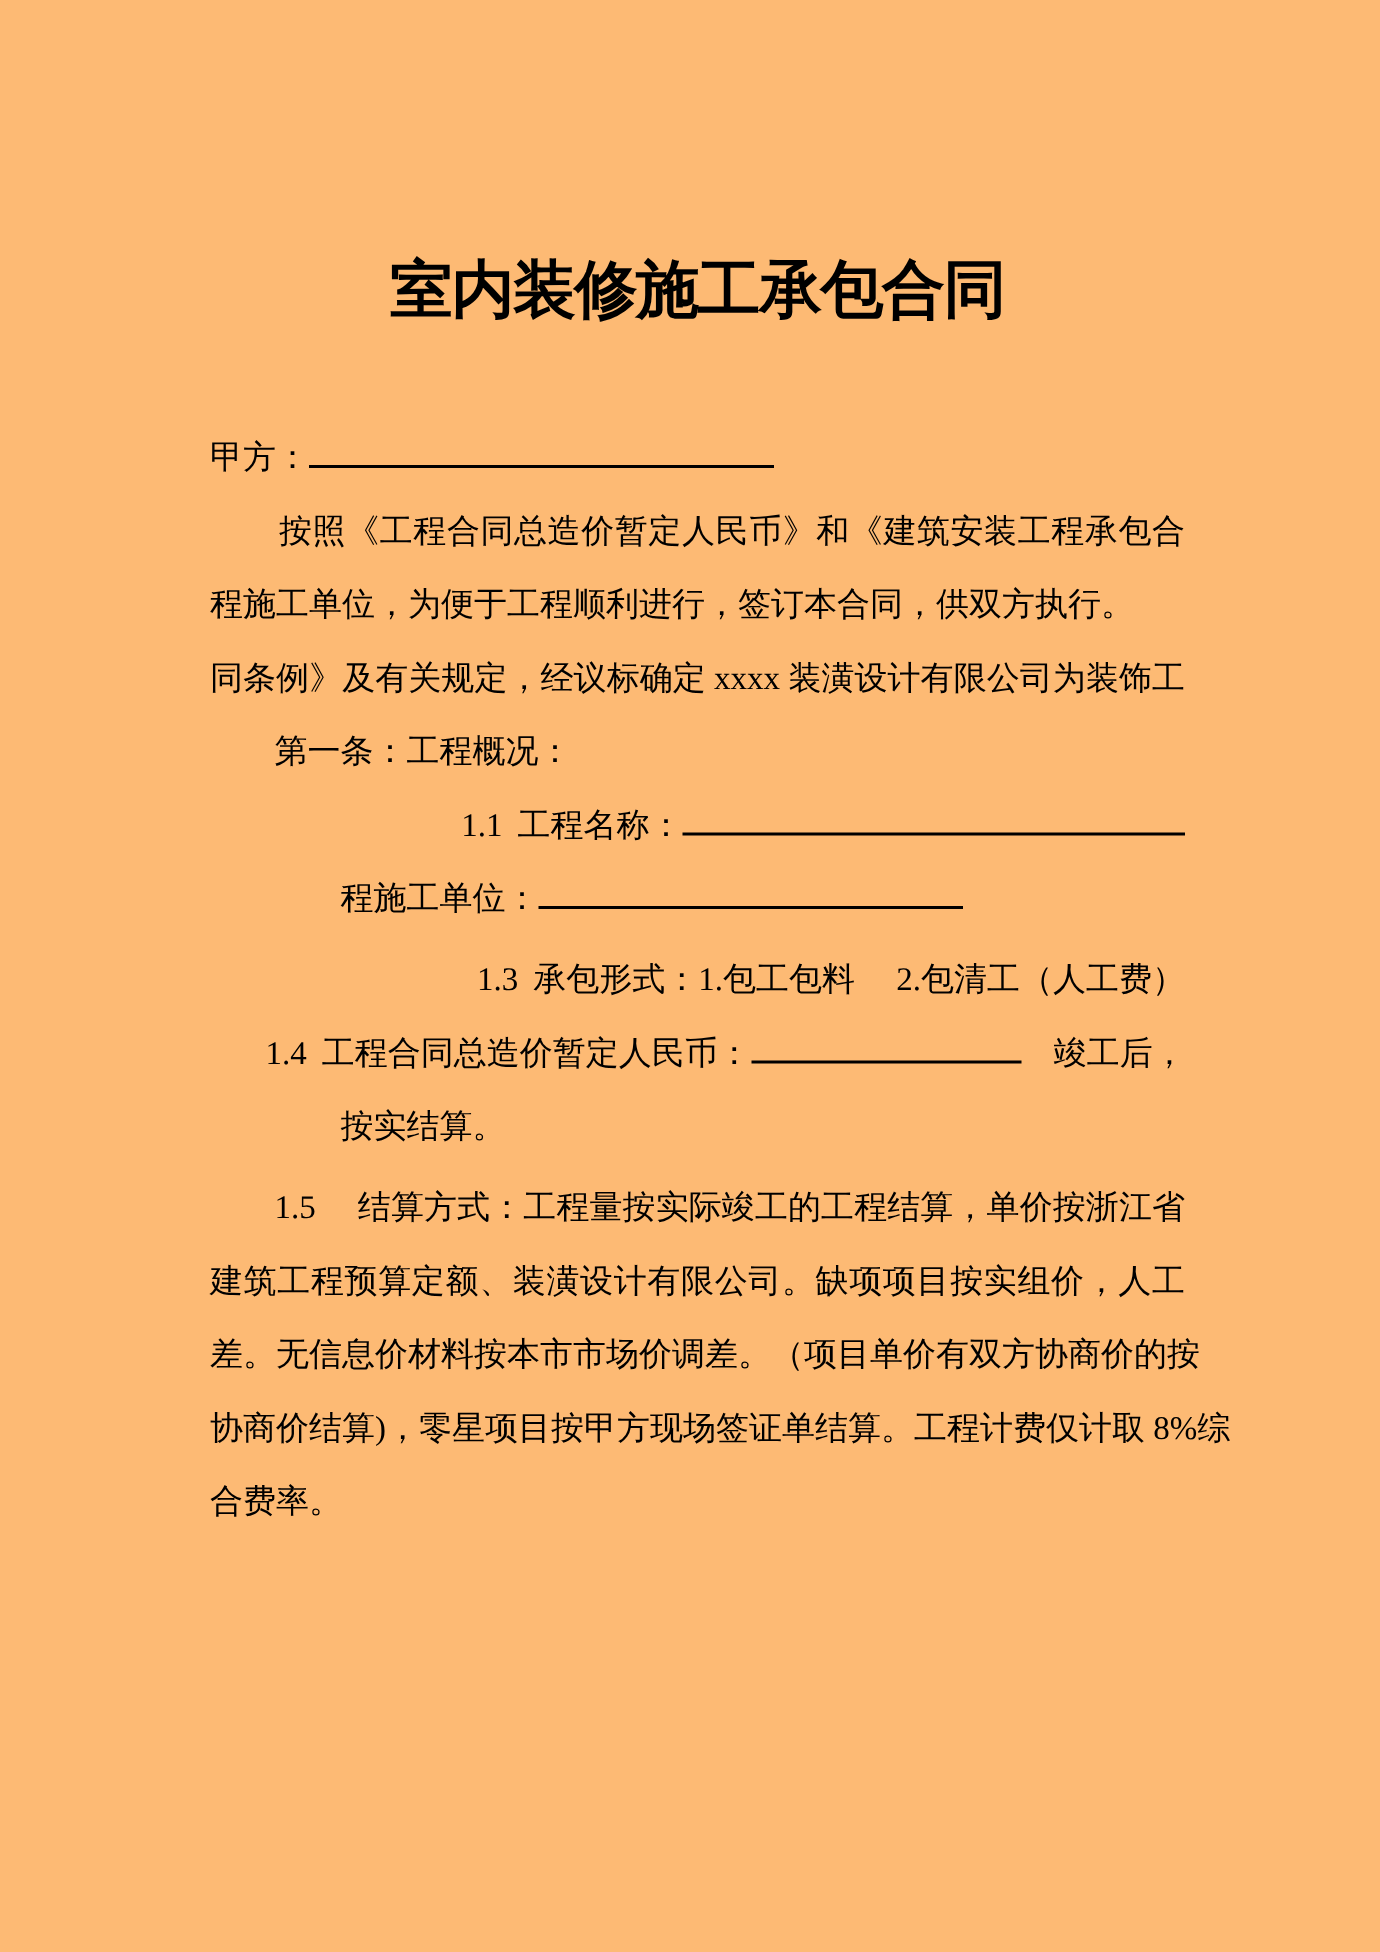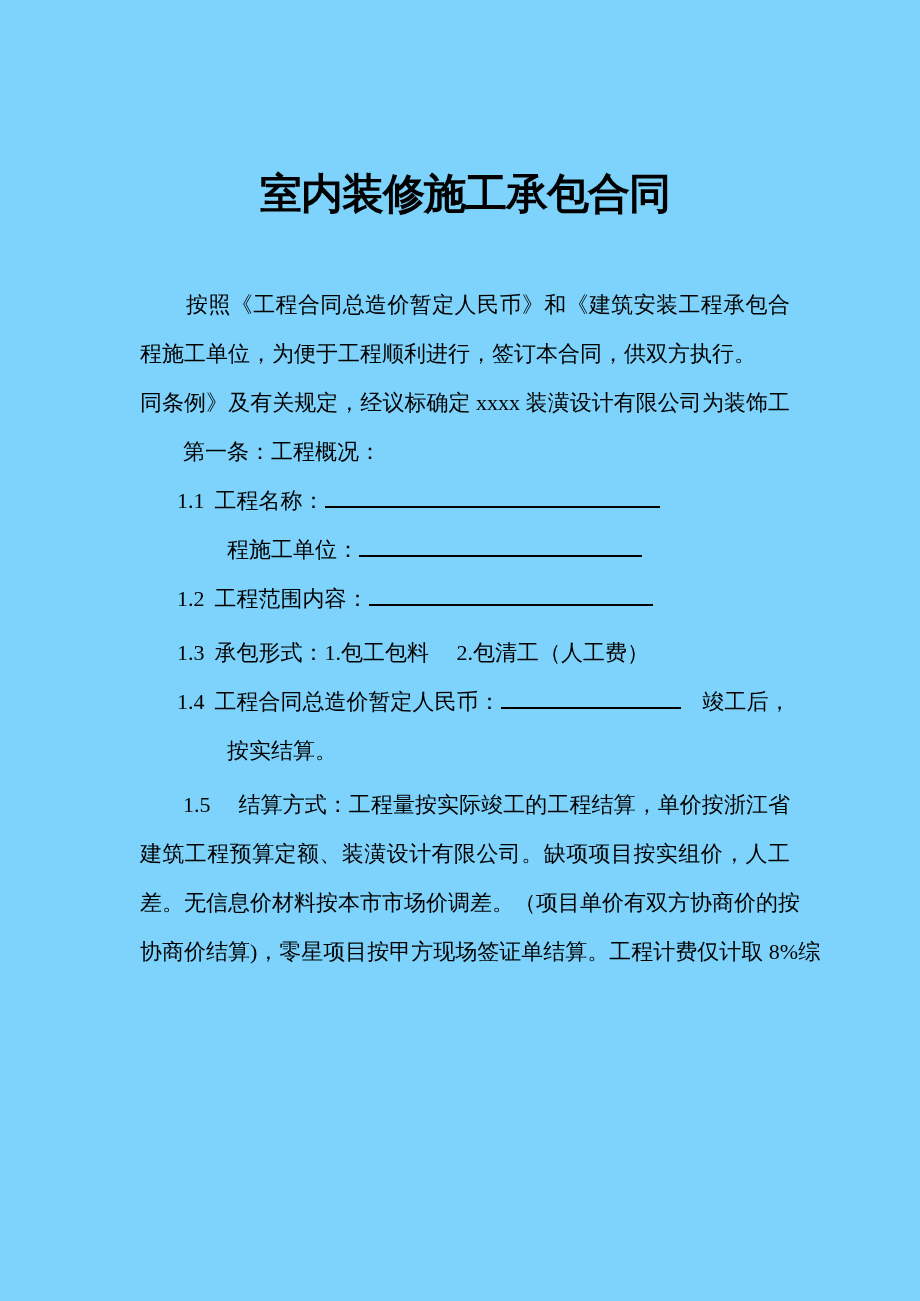--- a/index.html
+++ b/index.html
@@ -1,20 +1,20 @@
 <!DOCTYPE html>
 <html><head>
 <meta charset="utf-8">
 <style>
   html,body{margin:0;padding:0;background:#ffffff;}
   .page{
     position:relative;
     width:920px;height:1301px;
     box-sizing:border-box;
-    background:#7dd3fc;
+    background:#fdba74;
     color:#000000;
     font-family:"Liberation Serif","DejaVu Serif",serif;
     font-size:22px;
     padding:162px 130px 0 140px;
     overflow:hidden;
   }
   .title{
     margin:0 0 54px 0;
     font-size:42px;
     font-weight:bold;
@@ -26,72 +26,73 @@
   .line{
     line-height:49px;
     height:49px;
     white-space:nowrap;
   }
   .just{
     text-align:justify;
     text-align-last:justify;
   }
   .indent{text-indent:46px;}
-  .pl37{padding-left:37px;}
+  .pl37{padding-left:37px;text-align:right;}
   .pl43{padding-left:43px;}
   .pl87{padding-left:87px;}
   .mt5{margin-top:5px;}
   .num{margin-right:10px;}
   .num15{margin-right:28px;}
   .blank{
     display:inline-block;
     height:24px;
     border-bottom:2px solid #000000;
     vertical-align:baseline;
   }
   .suffix{margin-left:22px;}
 </style>
 </head>
 <body>
 
 <div class="page">
 
   <h1 class="title">室内装修施工承包合同</h1>
 
+  <div class="line">
+    <span>甲方：</span><span class="blank" style="width:310px"></span>
+  </div>
 
 
   <div class="line just indent">按照《工程合同总造价暂定人民币》和《建筑安装工程承包合</div>
   <div class="line">程施工单位，为便于工程顺利进行，签订本合同，供双方执行。</div>
   <div class="line just">同条例》及有关规定，经议标确定 xxxx 装潢设计有限公司为装饰工</div>
 
   <div class="line pl43">第一条：工程概况：</div>
 
   <div class="line pl37">
     <span class="num">1.1</span><span>工程名称：</span><span class="blank" style="width:335px"></span>
   </div>
 
   <div class="line pl87">
     <span>程施工单位：</span><span class="blank" style="width:283px"></span>
   </div>
 
 
-  <div class="line pl37">
-    <span class="num">1.2</span><span>工程范围内容：</span><span class="blank" style="width:284px"></span>
-  </div>
 
   <div class="line pl37 mt5">
     <span class="num">1.3</span><span>承包形式：</span><span>1.包工包料　 2.包清工（人工费）</span>
   </div>
 
   <div class="line pl37">
     <span class="num">1.4</span><span>工程合同总造价暂定人民币：</span><span class="blank" style="width:180px"></span><span class="suffix">竣工后，</span>
   </div>
 
   <div class="line pl87">按实结算。</div>
 
   <div class="line just pl43 mt5">
     <span class="num15">1.5</span><span>结算方式：工程量按实际竣工的工程结算，单价按浙江省</span>
   </div>
   <div class="line just">建筑工程预算定额、装潢设计有限公司。缺项项目按实组价，人工</div>
   <div class="line just">差。无信息价材料按本市市场价调差。（项目单价有双方协商价的按</div>
   <div class="line just">协商价结算)，零星项目按甲方现场签证单结算。工程计费仅计取 8%综</div>
+  <div class="line">合费率。</div>
 
 </div>
 
 </body></html>

